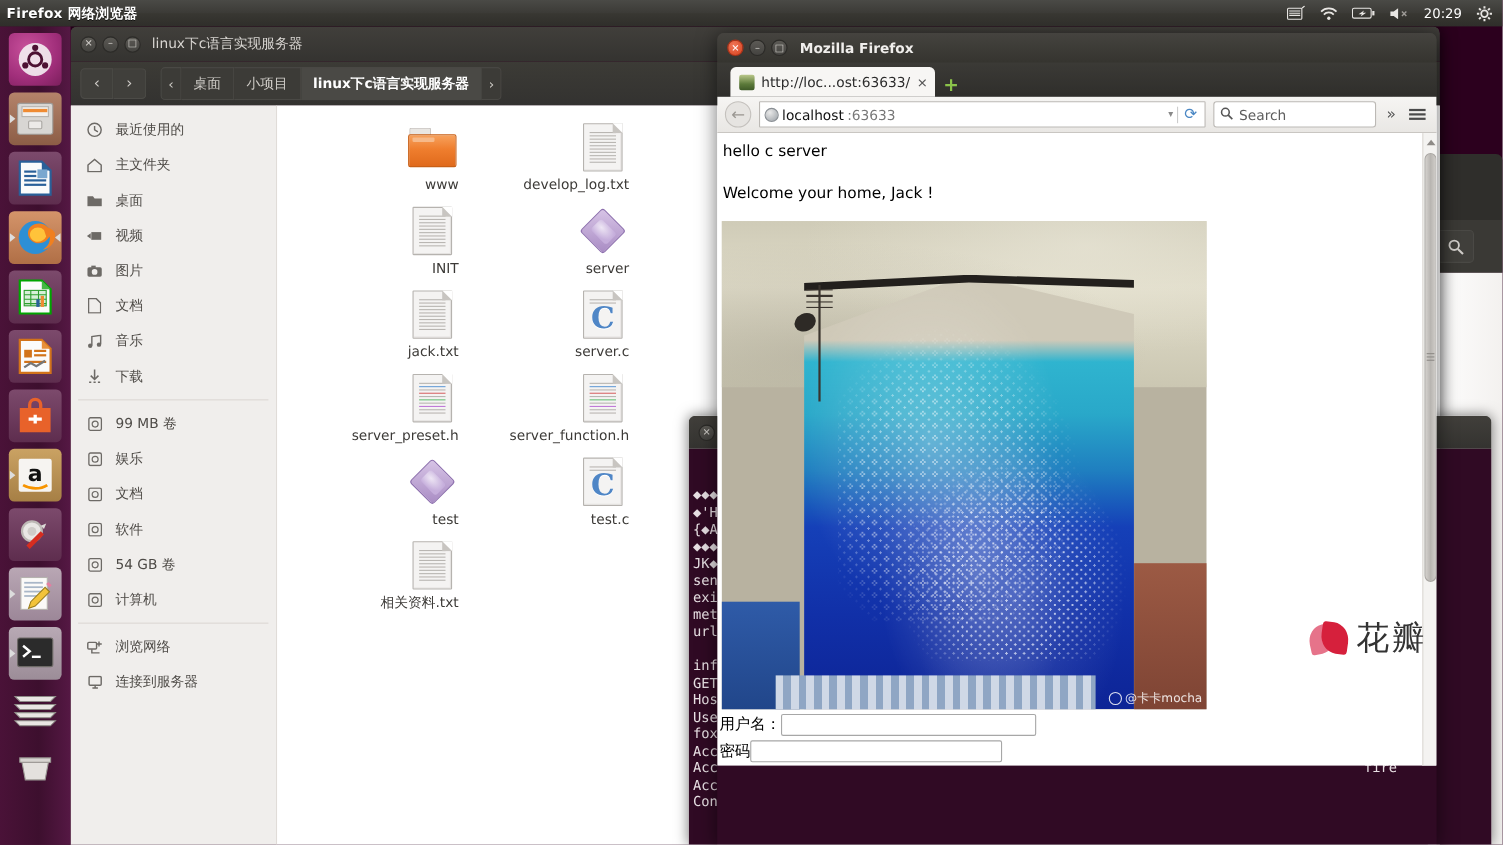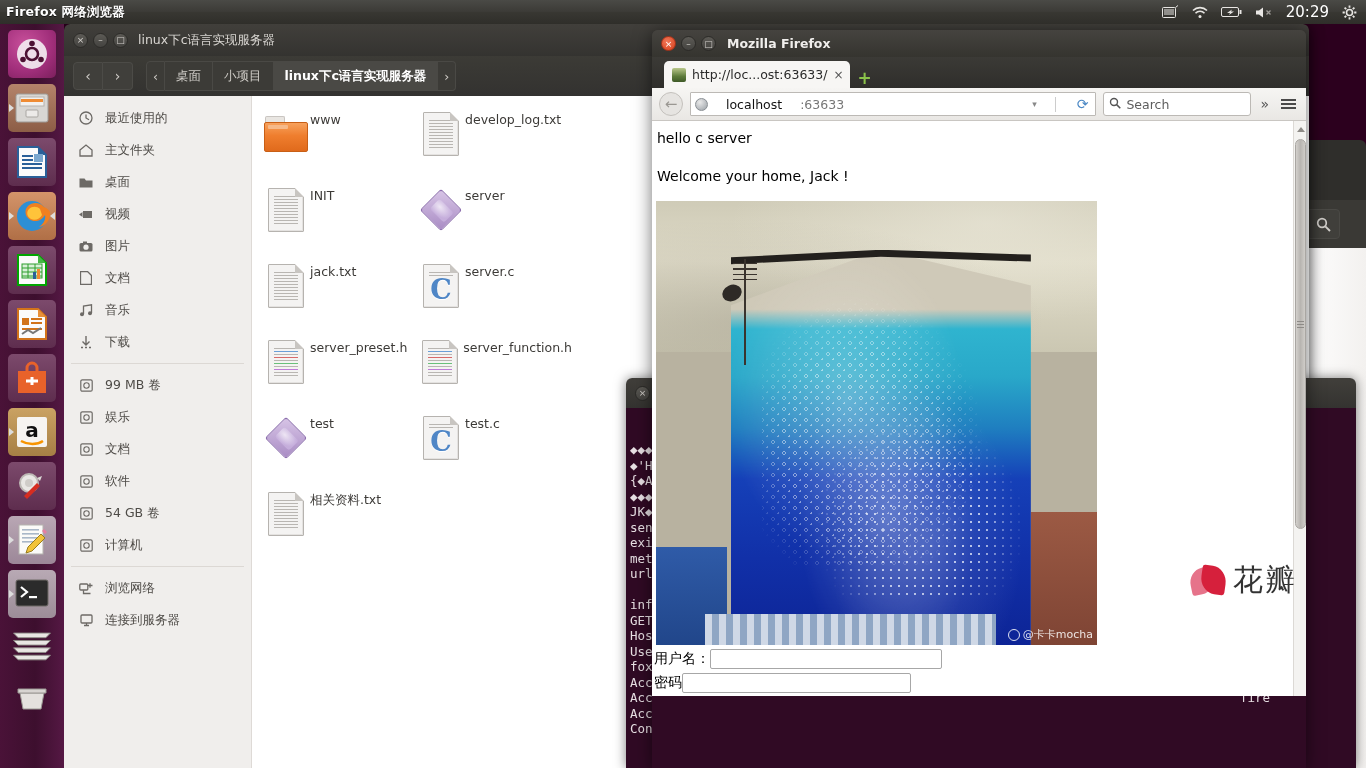--- a/index.html
+++ b/index.html
@@ -13,21 +13,21 @@
   
   #top-panel{
     position:absolute; left:0; top:0; width:1366px; height:24px;
     background: linear-gradient(to bottom,#4a4a46 0%, #3c3b37 48%, #383732 52%, #2f2e2a 100%);
     color:#ffffff; font-size:12.5px; display:flex; align-items:center;
     z-index: 900;
   }
   #top-panel .title{ margin-left:6px; font-weight:bold; letter-spacing:.2px;
       text-shadow:0 1px 0 rgba(0,0,0,.6); font-size:12.5px;}
   #top-panel .tray{ margin-left:auto; display:flex; align-items:center; gap:13px; padding-right:9px;}
-  #top-panel .tray .clock{ font-size:15px; }
+  #top-panel .tray .clock{ font-size:12px; }
   .tray svg{ display:block; }
 
   
   #launcher{
     position:absolute; left:0; top:24px; width:64px; height:744px;
     background: linear-gradient(to right, #4a1238 0%, #3d0f2e 55%, #551844 100%);
     background-color:#44102f;
     z-index:850;
   }
   #launcher .lb{
@@ -107,21 +107,21 @@
   #nau-main{display:flex; height:672px; background:#ffffff;}
   #nau-sidebar{width:188px;background:#f0eeec;border-right:1px solid #dedad6;padding-top:6px;}
   .side-item{height:32px;display:flex;align-items:center;padding-left:14px;gap:11px;
       font-size:12.5px;color:#4e4b47;}
   .side-item .sico{width:16px;height:16px;display:flex;align-items:center;justify-content:center;color:#6d6a66;}
   .side-sep{height:1px;background:#dcd8d4;margin:5px 7px;}
 
   #nau-files{flex:1;position:relative;background:#fff;padding:14px 0 0 0;}
   .fgrid{display:grid;grid-template-columns:155px 155px;gap:0px 0px;
       margin-left:10px;}
-  .fcell{width:155px;height:76px;display:flex;flex-direction:row;align-items:flex-start;
+  .fcell{width:155px;height:76px;display:flex;flex-direction:column;align-items:flex-end;
       justify-content:flex-start;}
   .fcell .flabel{font-size:12.5px;color:#3c3a37;margin-top:2px;text-align:center;white-space:nowrap;}
   .ficon{width:48px;height:48px;position:relative;}
 
   
   .doc{width:36px;height:44px;background:#f4f3f2;border:1px solid #b6b3af;border-radius:1px;
     position:relative;margin:2px auto 0 auto;
     box-shadow:inset -1px -1px 0 #e4e2e0;}
   .doc:after{content:'';position:absolute;right:-1px;top:-1px;border-width:0 9px 9px 0;
     border-style:solid;border-color:#ffffff #ffffff #c8c5c1 #c8c5c1;}
@@ -178,21 +178,21 @@
      padding:0 6px 0 8px;gap:6px;font-size:12.5px;color:#2b2b2b;max-width:210px;}
   .tab-fav{width:14px;height:14px;border-radius:2px;
      background:linear-gradient(to bottom,#b9c78a 0%, #5c7a3a 60%, #3f5a28 100%);}
   .tab-close{color:#555;font-size:12px;cursor:default;}
   .newtab{margin-left:8px;margin-bottom:4px;color:#8bc34a;font-size:17px;font-weight:bold;line-height:12px;}
   #ff-navbar{height:33px;background:linear-gradient(to bottom,#f6f5f3,#e9e7e4);
      border-bottom:1px solid #c9c6c2;display:flex;align-items:center;padding:0 7px;gap:7px;}
   .ff-back{width:24px;height:24px;border-radius:50%;background:#e6e4e1;border:1px solid #c4c1bd;
      display:flex;align-items:center;justify-content:center;color:#9a9792;font-size:15px;}
   #ff-urlbar{flex:1;height:24px;background:#fff;border:1px solid #bcb9b5;border-radius:1px;
-     display:flex;align-items:center;padding:0 4px;gap:18px;font-size:12.5px;color:#333;}
+     display:flex;align-items:center;padding:0 4px;gap:3px;font-size:12.5px;color:#333;}
   #ff-urlbar .globe{width:13px;height:13px;border-radius:50%;
      background:radial-gradient(circle at 35% 30%,#e9e9e9,#9aa0a6);border:1px solid #8a8f94;}
   .url-host{color:#111;}
   .url-rest{color:#777;}
   .url-caret{margin-left:auto;color:#888;font-size:9px;}
   .url-sep{width:1px;height:15px;background:#ccc;}
   .url-reload{color:#4a87c4;font-size:14px;padding:0 3px;}
   #ff-searchbar{width:148px;height:24px;background:#fff;border:1px solid #bcb9b5;border-radius:3px;
      display:flex;align-items:center;padding:0 5px;gap:5px;font-size:12.5px;color:#5d5d5d;}
   .ff-chev{color:#555;font-size:14px;padding:0 2px;}

